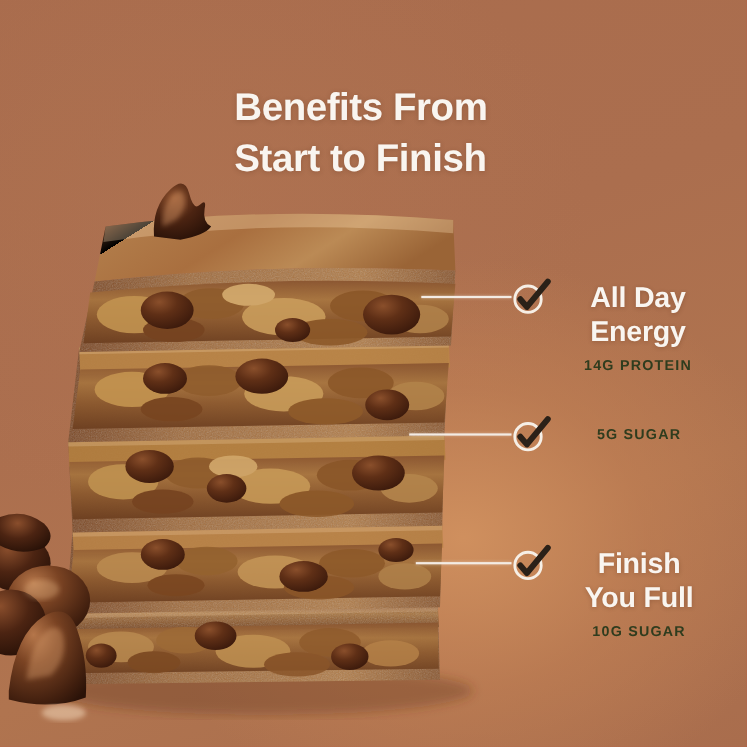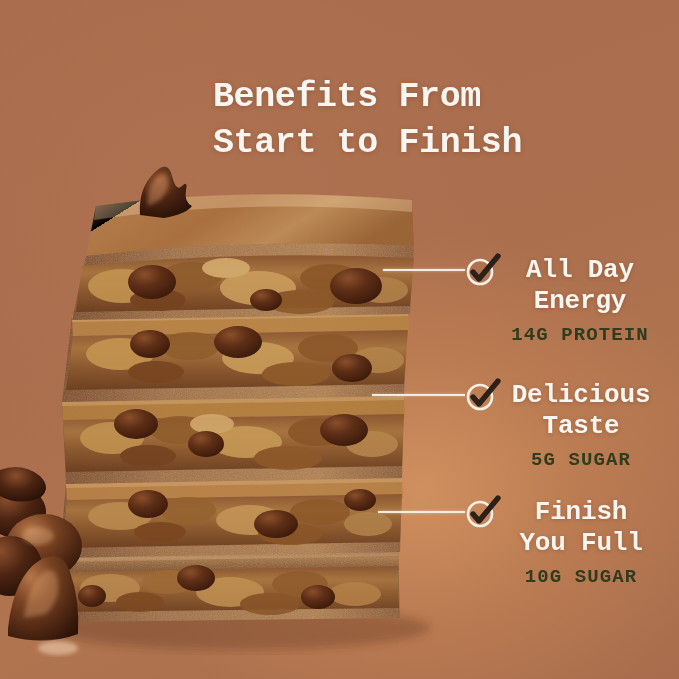--- a/index.html
+++ b/index.html
@@ -5,21 +5,21 @@
   html, body {
     margin: 0;
     padding: 0;
     background: #000;
   }
   #stage {
     position: relative;
     width: 679px;
     height: 679px;
     overflow: hidden;
-    font-family: Liberation Mono, monospace;
+    font-family: Liberation Sans, sans-serif;
     background: #ef4444;
   }
   .bg {
     position: absolute;
     inset: 0;
     background:
       radial-gradient(ellipse 58% 48% at 62% 72%, rgba(209,145,95,0.95) 0%, rgba(196,130,85,0.55) 42%, rgba(168,107,76,0.0) 78%),
       radial-gradient(ellipse 70% 60% at 30% 30%, rgba(176,116,82,0.6) 0%, rgba(168,107,76,0) 70%),
       linear-gradient(160deg, #a96c4d 0%, #ab6e4e 40%, #b0744f 70%, #a96d4d 100%);
   }
@@ -72,21 +72,21 @@
     font-size: 26px;
     font-weight: bold;
     line-height: 1.20;
     letter-spacing: -0.2px;
     text-shadow: 0 1px 4px rgba(90,45,25,0.3);
     white-space: pre-line;
   }
   .callout-stat {
     margin-top: 7px;
     color: #2f3c1e;
-    font-size: 19px;
+    font-size: 13px;
     font-weight: bold;
     letter-spacing: 1.1px;
   }
 </style>
 </head>
 <body>
 
 <div id="stage">
 
   <div class="bg"></div>
@@ -301,22 +301,20 @@
     </div>
   </div>
 
   <div class="callout">
     <div class="leader" style="left:372px; top:394px; width:93px;"></div>
     <svg class="check-mark" style="left:463px; top:375px;" viewBox="0 0 40 40">
       <circle cx="17" cy="22" r="12" fill="none" stroke="#f6efe6" stroke-width="2.6"></circle>
       <path d="M10 22 L16 29 L35 6" fill="none" stroke="#2b2118" stroke-width="5.4" stroke-linecap="round" stroke-linejoin="round"></path>
     </svg>
     <div class="callout-text" style="left:498px; top:380px; width:166px;">
-      <div class="callout-title">Delicious
-Taste</div>
       <div class="callout-stat">5G SUGAR</div>
     </div>
   </div>
 
   <div class="callout">
     <div class="leader" style="left:378px; top:511px; width:87px;"></div>
     <svg class="check-mark" style="left:463px; top:492px;" viewBox="0 0 40 40">
       <circle cx="17" cy="22" r="12" fill="none" stroke="#f6efe6" stroke-width="2.6"></circle>
       <path d="M10 22 L16 29 L35 6" fill="none" stroke="#2b2118" stroke-width="5.4" stroke-linecap="round" stroke-linejoin="round"></path>
     </svg>

